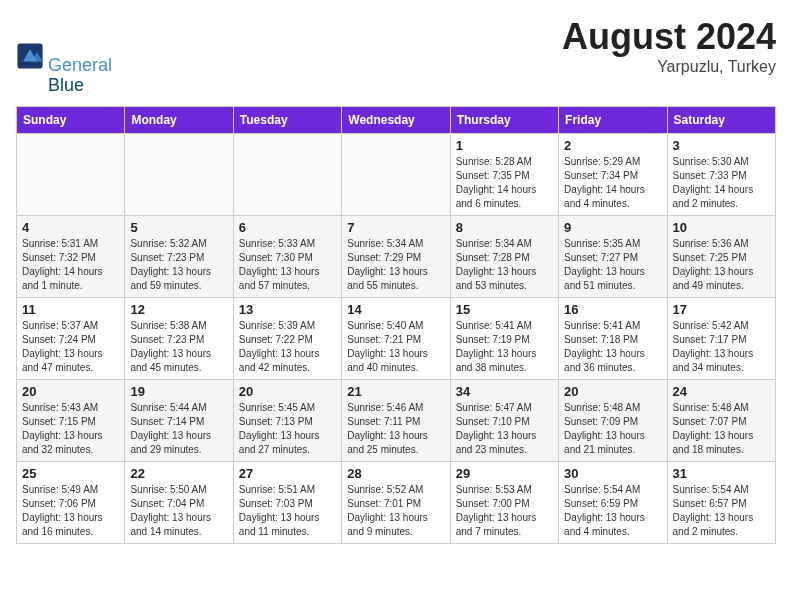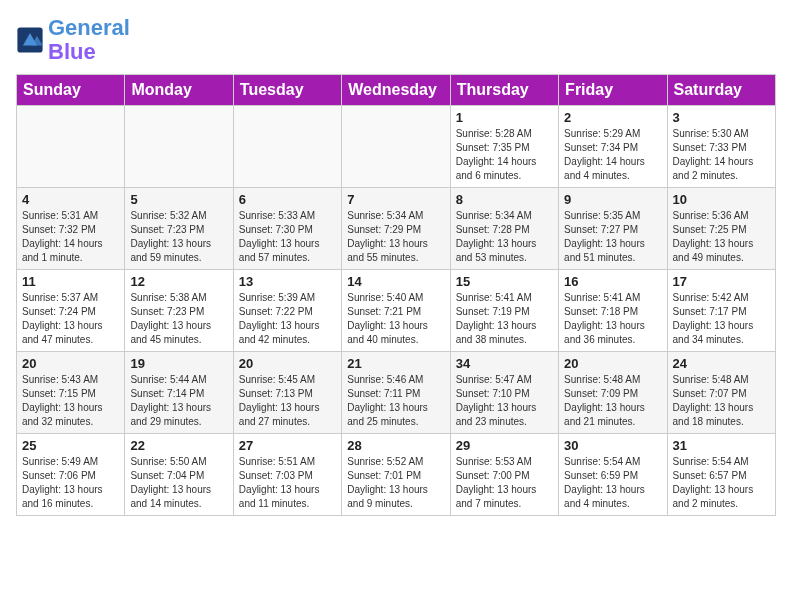--- a/index.html
+++ b/index.html
@@ -15,24 +15,25 @@
       justify-content: space-between;
       align-items: flex-start;
       margin-bottom: 10px;
     }
     .logo {
       display: flex;
       align-items: center;
       gap: 4px;
     }
     .logo-text {
-      font-size: 22px;
-      font-weight: bold;
+      font-size: 18px;
+      font-weight: normal;
       color: #1a3a6b;
       line-height: 1.1;
+      margin-top: 40px;
     }
     .logo-text span {
       color: #4a90d9;
     }
     .logo-icon {
       width: 28px;
       height: 28px;
     }
     .title-block {
       text-align: right;
@@ -45,23 +46,23 @@
     .title-block h2 {
       font-size: 16px;
       font-weight: normal;
       color: #444;
     }
     table {
       width: 100%;
       border-collapse: collapse;
     }
     th {
-      background-color: #a21caf;
+      background-color: #6d28d9;
       color: #fff;
-      font-size: 16px;
+      font-size: 12px;
       font-weight: bold;
       text-align: left;
       padding: 6px 6px;
       border: 1px solid #ccc;
     }
     td {
       vertical-align: top;
       border: 1px solid #ccc;
       padding: 4px 5px;
       width: calc(100% / 7);
@@ -93,23 +94,27 @@
 <div class="header">
   <div class="logo">
     <svg class="logo-icon" viewBox="0 0 40 40">
       <rect x="2" y="2" width="36" height="36" rx="4" fill="#1a3a6b"></rect>
       <polygon points="10,28 20,10 30,28" fill="#4a90d9"></polygon>
       <polygon points="22,28 30,14 38,28" fill="#4a90d9" opacity="0.7"></polygon>
     </svg>
     <div>
       <div class="logo-text">
         <span>General</span><br>
-        <span style="color:#8b5cf6">Blue</span>
+        <span style="color:#0c4a6e">Blue</span>
       </div>
     </div>
+  </div>
+  <div class="title-block">
+    <h1>August 2024</h1>
+    <h2>Yarpuzlu, Turkey</h2>
   </div>
 </div>
 
 <table>
   <thead>
     <tr>
     <th>Sunday</th>
         <th>Monday</th>
         <th>Tuesday</th>
         <th>Wednesday</th>

